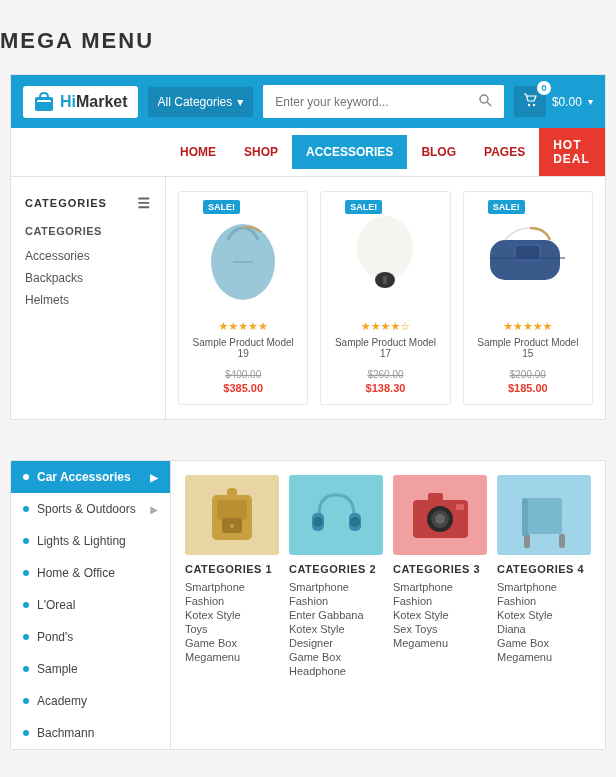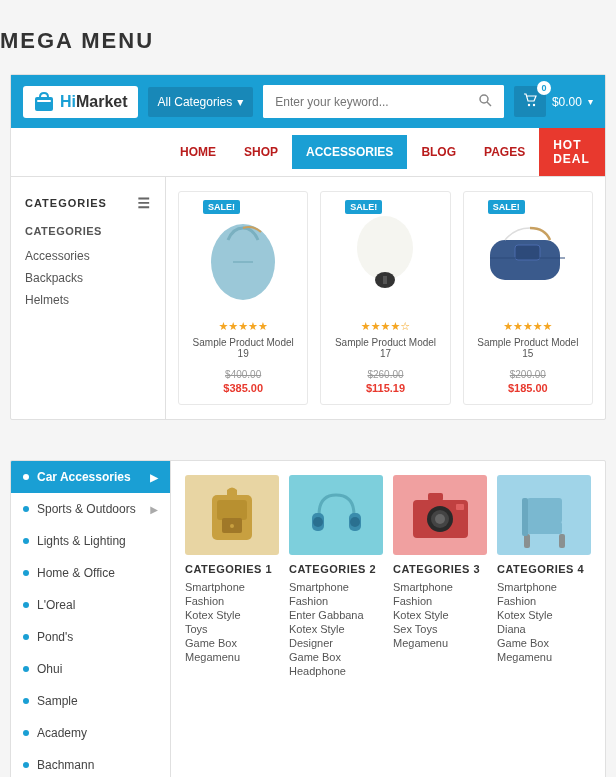--- a/index.html
+++ b/index.html
@@ -404,21 +404,21 @@
         <div class="product-img">
           <svg width="70" height="95" viewBox="0 0 70 95">
             <ellipse cx="35" cy="38" rx="28" ry="32" fill="#f5f5f0"></ellipse>
             <ellipse cx="35" cy="70" rx="10" ry="8" fill="#333"></ellipse>
             <rect x="33" y="66" width="4" height="8" fill="#555"></rect>
           </svg>
         </div>
         <div class="stars">★★★★☆</div>
         <div class="product-title">Sample Product Model 17</div>
         <div><span class="price-old">$260.00</span></div>
-        <div class="price-new">$115.19</div>
+        <div class="price-new">$138.30</div>
       </div>
 
       <div class="product-card">
         <span class="sale-badge">SALE!</span>
         <div class="product-img">
           <svg width="85" height="75" viewBox="0 0 85 75">
             <rect x="5" y="20" width="70" height="40" rx="15" fill="#3a5a8c"></rect>
             <path d="M45 8 Q60 8 65 20" stroke="#c8a060" stroke-width="2.5" fill="none"></path>
             <path d="M45 8 Q30 8 20 20" stroke="#ddd" stroke-width="1.5" fill="none"></path>
             <rect x="30" y="25" width="25" height="15" rx="3" fill="#2d4a7a" stroke="#4a6aac" stroke-width="1"></rect>
@@ -465,24 +465,20 @@
     <div class="mega-sidebar-item">
       <span class="dot"></span>
       <span>L'Oreal</span>
     </div>
 
     <div class="mega-sidebar-item">
       <span class="dot"></span>
       <span>Pond's</span>
     </div>
 
-    <div class="mega-sidebar-item">
-      <span class="dot"></span>
-      <span>Ohui</span>
-    </div>
 
     <div class="mega-sidebar-item">
       <span class="dot"></span>
       <span>Sample</span>
     </div>
 
     <div class="mega-sidebar-item">
       <span class="dot"></span>
       <span>Academy</span>
     </div>

